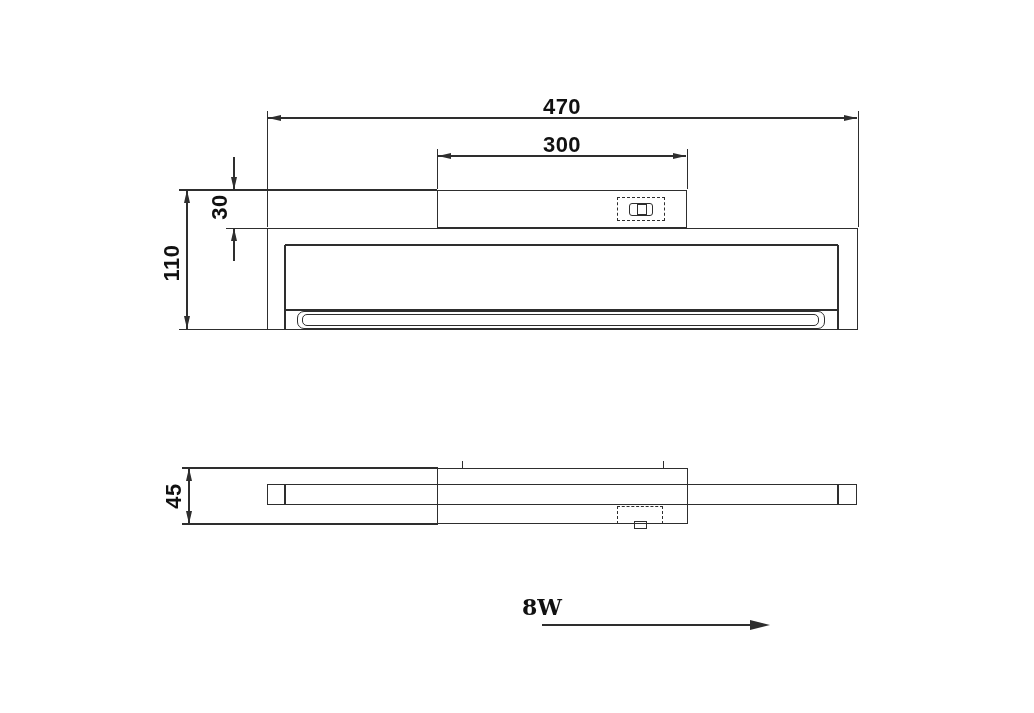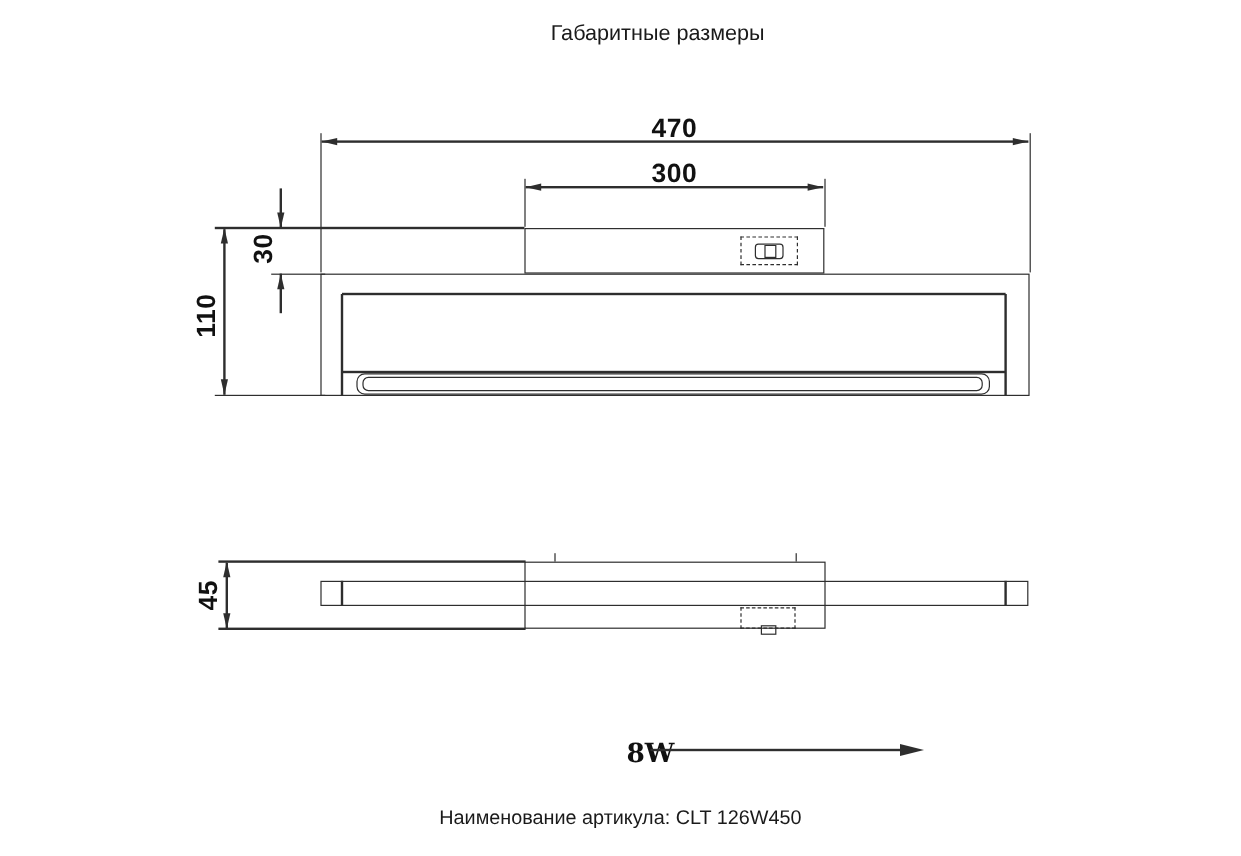--- a/index.html
+++ b/index.html
@@ -17,29 +17,28 @@
   .arr.right { border-top:3.5px solid transparent; border-bottom:3.5px solid transparent; border-left:13px solid var(--line); }
   .arr.up    { border-left:3.5px solid transparent; border-right:3.5px solid transparent; border-bottom:13px solid var(--line); }
   .arr.down  { border-left:3.5px solid transparent; border-right:3.5px solid transparent; border-top:13px solid var(--line); }
   .dimlabel { position:absolute; font-size:22px; font-weight:700; letter-spacing:0.5px; white-space:nowrap; color:var(--text); }
   .dimlabel.h { transform:translateX(-50%); }
   .dimlabel.v { transform:translate(-50%,-50%) rotate(-90deg); }
   .title { position:absolute; left:548px; top:17px; transform:translateX(-50%);
            font-size:18px; color:#1a1a1a; white-space:nowrap; }
   .footer { position:absolute; left:517px; top:673px; transform:translateX(-50%);
             font-size:16.5px; color:#1a1a1a; white-space:nowrap; }
-  .spec { position:absolute; left:522px; top:615px; display:flex; gap:19px;
+  .spec { position:absolute; left:522px; top:594px; display:flex; gap:19px;
           font-family:"DejaVu Serif", serif; font-weight:700; font-size:22px; white-space:nowrap; }
 </style>
 </head>
 <body>
 
 <div class="page">
 
-  <div class="title">Габаритные размеры</div>
 
   <div class="layer">
 
     <div class="vline" style="left:266.5px; top:111px; width:1.4px; height:116px;"></div>
     <div class="vline" style="left:857.5px; top:111px; width:1.4px; height:116px;"></div>
     <div class="hline" style="left:268px; top:117.3px; width:589px; height:1.4px;"></div>
     <div class="arr left" style="left:267.5px; top:114.5px;"></div>
     <div class="arr right" style="left:844px; top:114.5px;"></div>
     <div class="dimlabel h" style="left:562px; top:94px;">470</div>
 
@@ -102,15 +101,14 @@
   </div>
 
   <div class="layer">
     <div class="spec">
       <span>8W</span>
     </div>
     <div class="hline" style="left:542px; top:624.3px; width:212px; height:1.6px;"></div>
     <div class="arr right" style="left:750px; top:620px; border-top-width:5px; border-bottom-width:5px; border-left-width:20px;"></div>
   </div>
 
-  <div class="footer">Наименование артикула: CLT 126W450</div>
 
 </div>
 
 </body></html>

